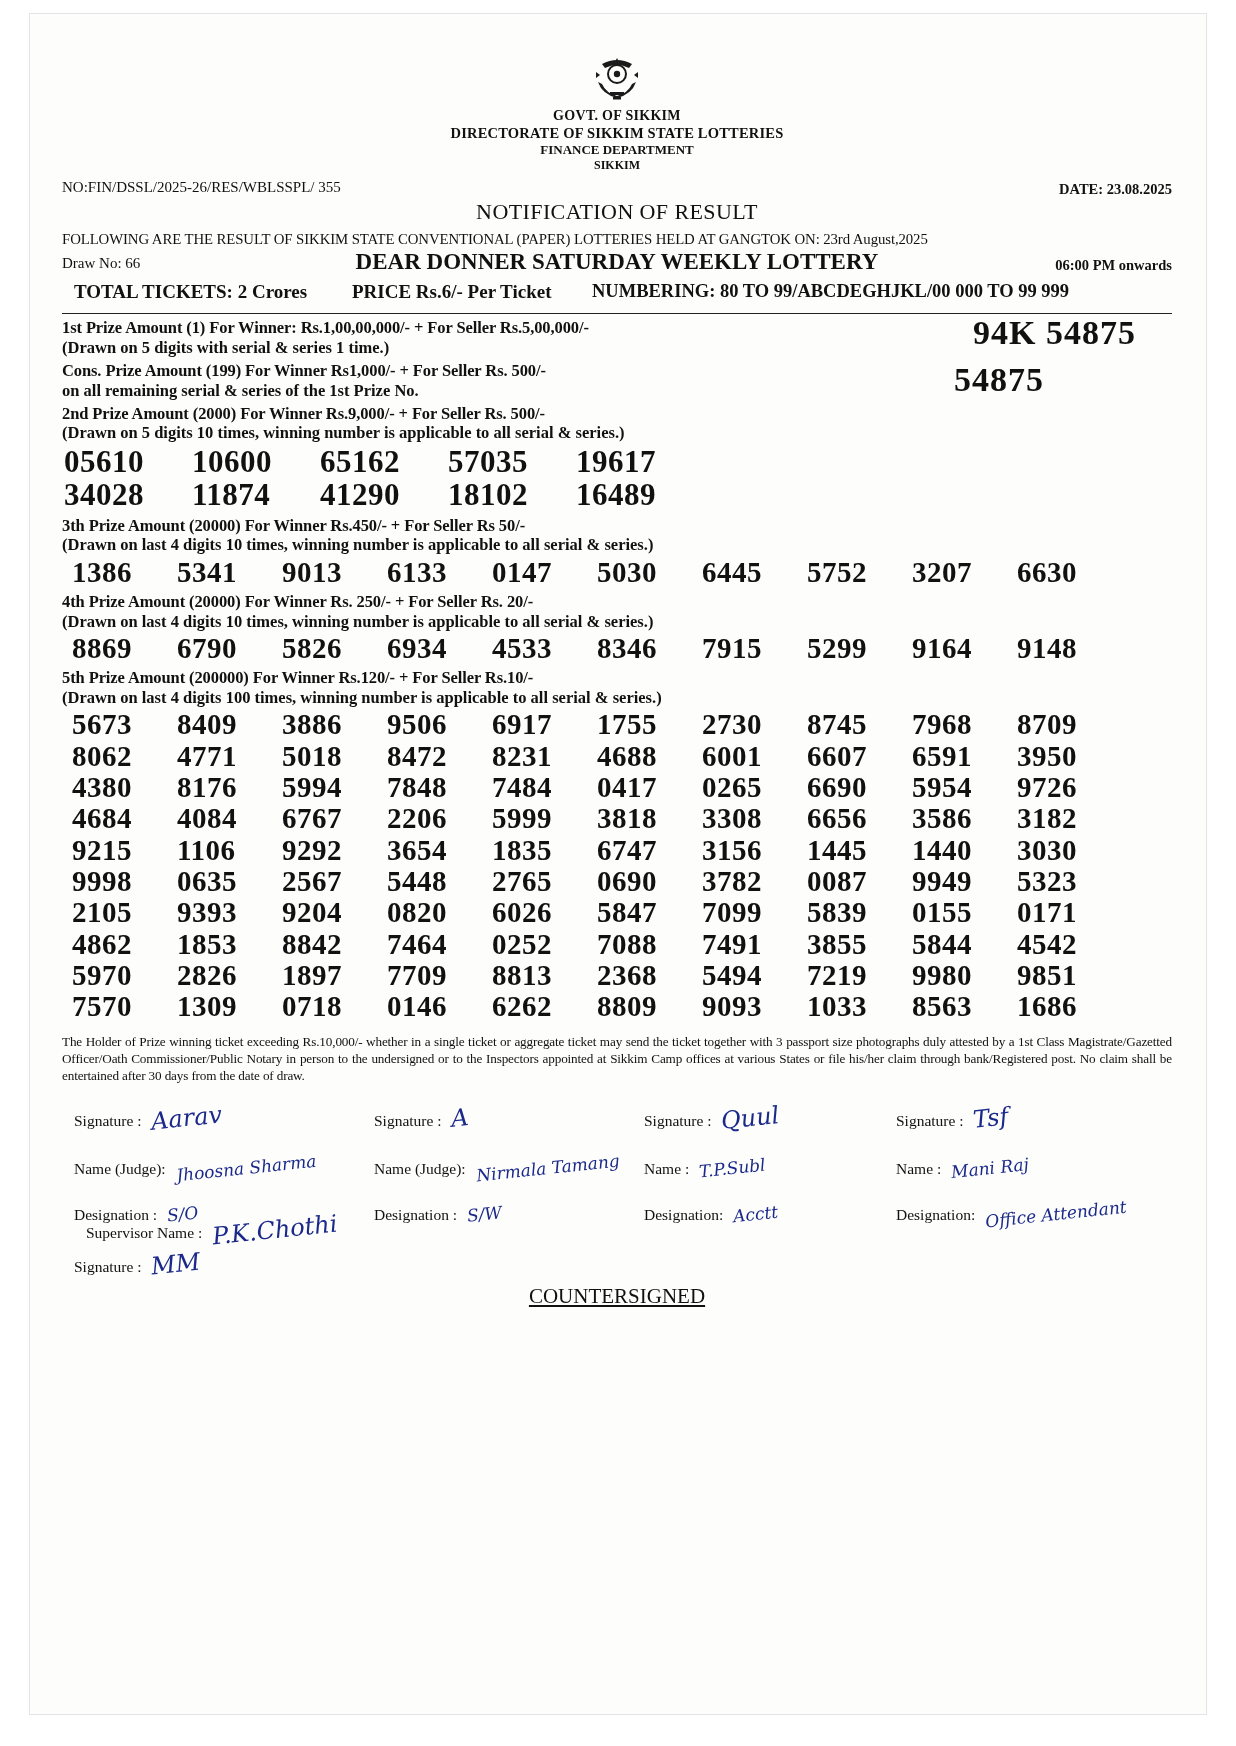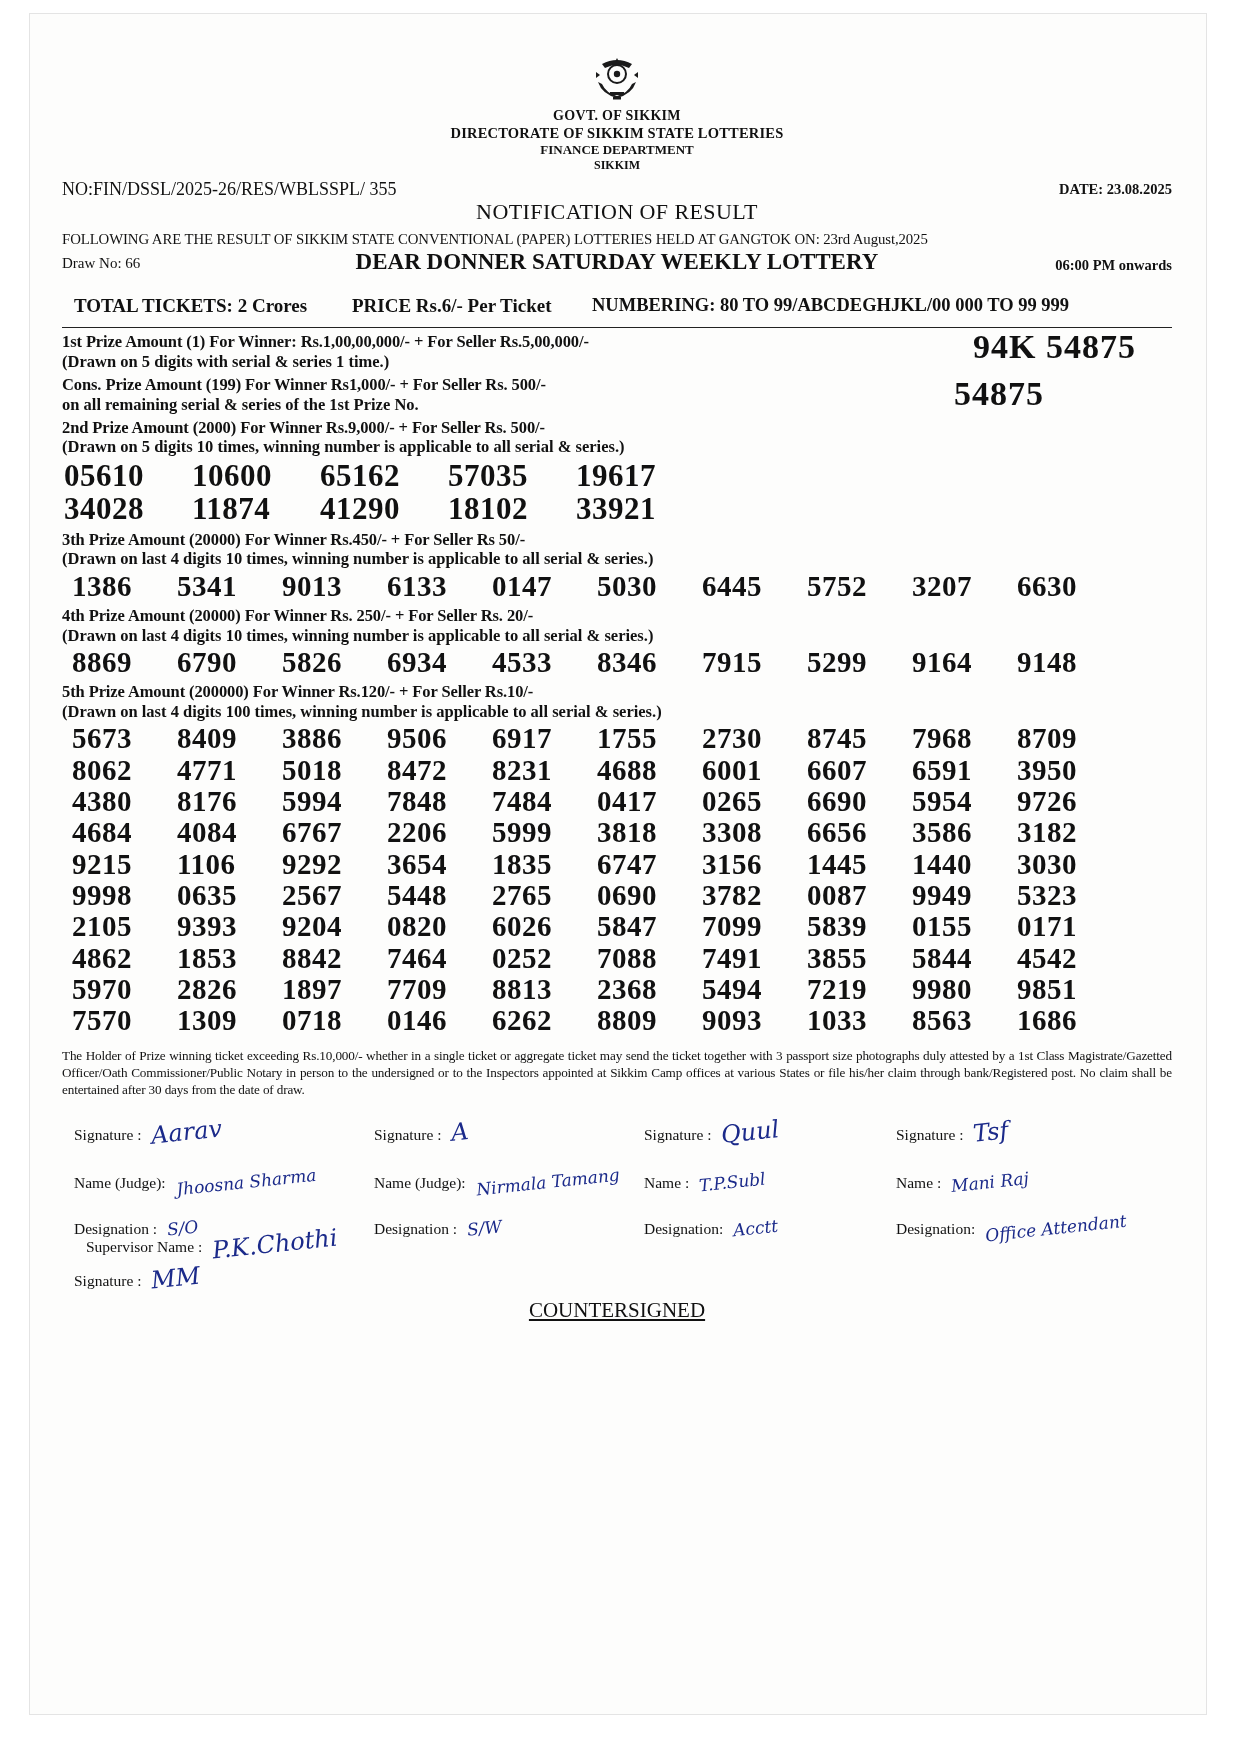--- a/index.html
+++ b/index.html
@@ -63,21 +63,21 @@
   .dir-line3 { text-align:center; font-size: 12px; font-weight: bold;}
 
   .ref-row {
     position: relative;
     height: 22px;
     margin-top: 6px;
   }
   .ref-no {
     position: absolute;
     left: 0; top: 0;
-    font-size: 18px;
+    font-size: 15px;
   }
   .ref-date {
     position: absolute;
     right: 0; top: 2px;
     font-size: 14.5px;
     font-weight: bold;
   }
   .notif-title {
     text-align: center;
     font-size: 22px;
@@ -102,21 +102,21 @@
     top: 0;
     font-size: 23px;
     font-weight: bold;
     white-space: nowrap;
   }
   .time { position:absolute; right:0; top:8px; font-size:14.5px; font-weight:bold;}
 
   .totals-row {
     position: relative;
     height: 30px;
-    margin-top: 18px;
+    margin-top: 4px;
     font-size: 19px;
     font-weight: bold;
   }
   .tt { position:absolute; left: 12px; top:0; }
   .price { position:absolute; left: 290px; top:0; }
   .numbering { position:absolute; left: 530px; top:0; font-size:18.5px;}
 
   .rule { border-bottom: 1.6px solid #222; margin-top: 2px; }
 
   
@@ -275,21 +275,21 @@
         <div class="numgrid c5">
             <span>05610</span>
             <span>10600</span>
             <span>65162</span>
             <span>57035</span>
             <span>19617</span>
             <span>34028</span>
             <span>11874</span>
             <span>41290</span>
             <span>18102</span>
-            <span>33921</span>
+            <span>16489</span>
           </div>
       </div>
 
       <div class="block">
         <div class="prize-head">3th Prize Amount (20000) For Winner Rs.450/- + For Seller Rs 50/-</div>
         <div class="prize-sub">(Drawn on last 4 digits 10 times, winning number is applicable to all serial &amp; series.)</div>
         <div class="numgrid c10">
             <span>1386</span>
             <span>5341</span>
             <span>9013</span>

